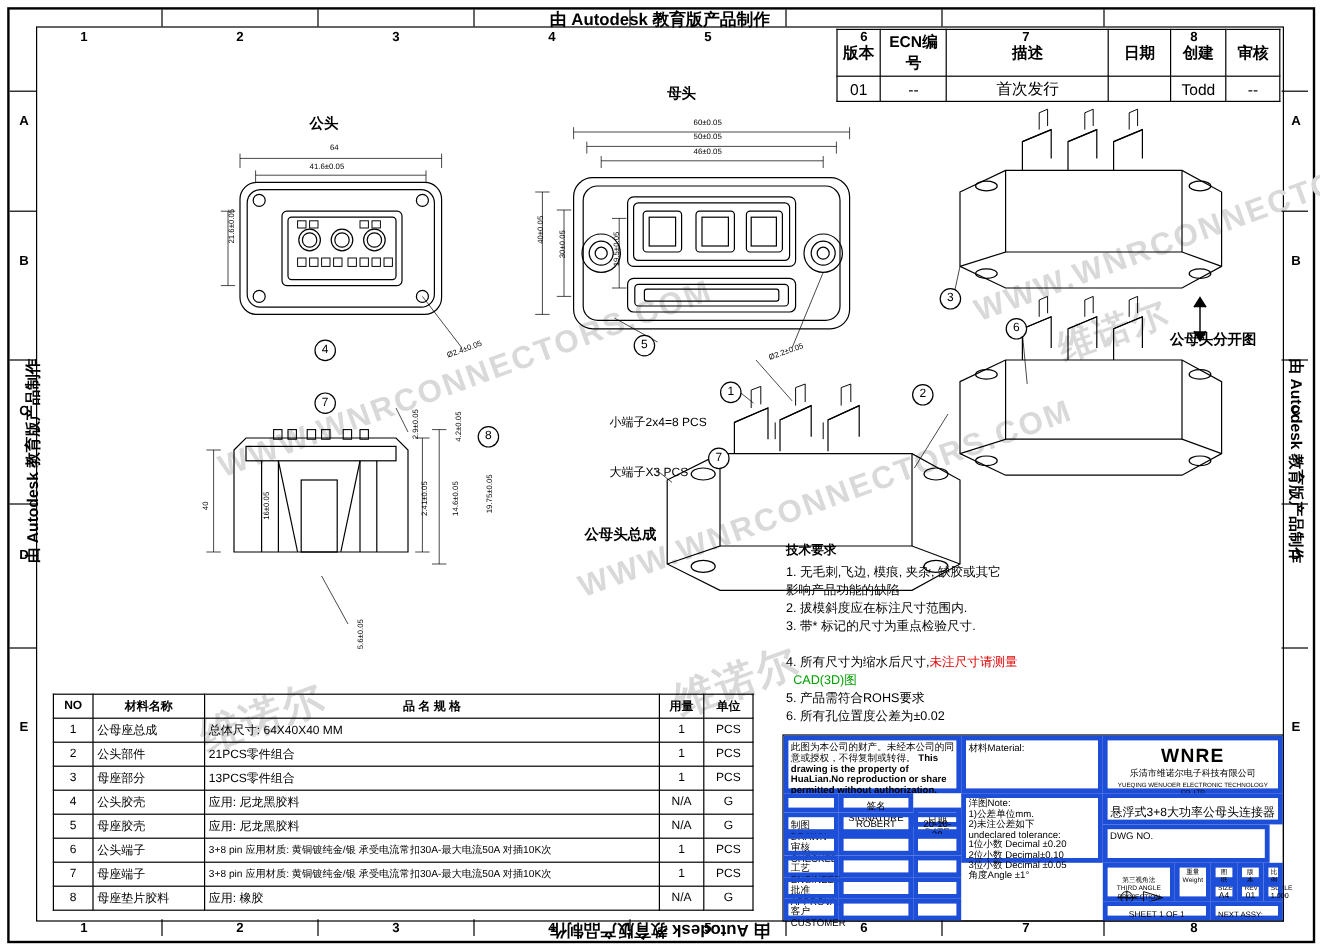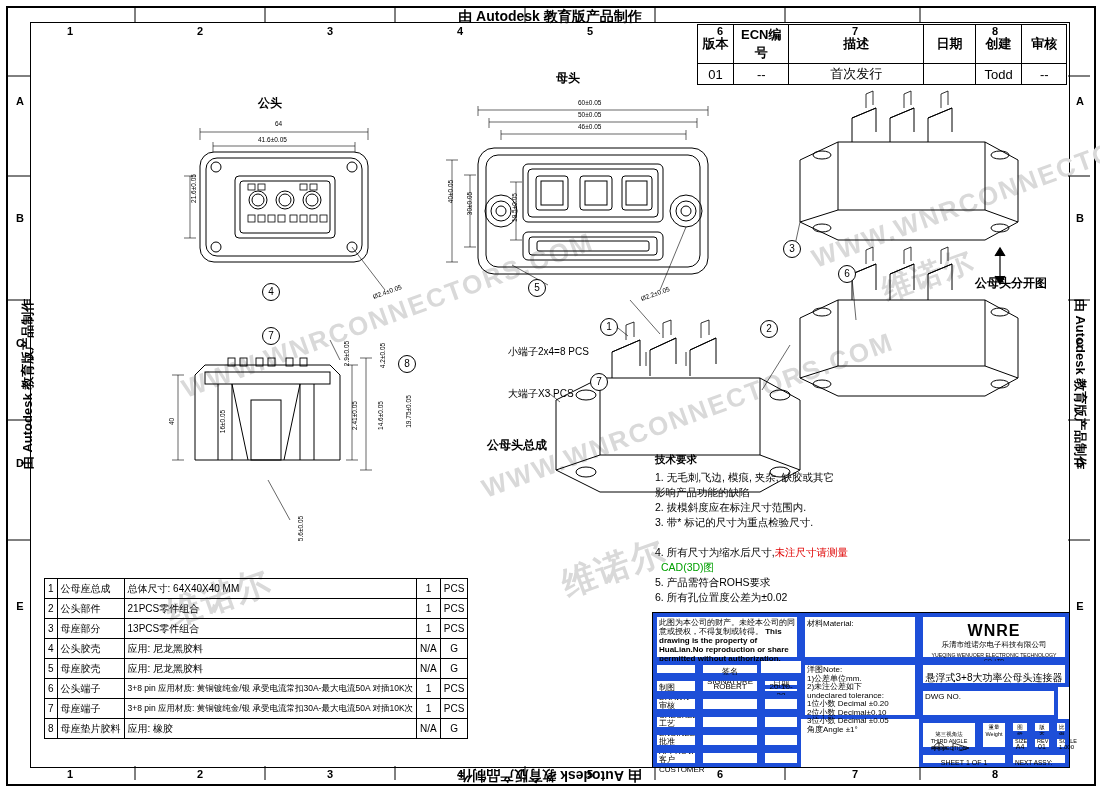--- a/index.html
+++ b/index.html
@@ -393,20 +393,27 @@
   <div class="note" style="left:655px;top:515px;text-align:center;">3. 带* 标记的尺寸为重点检验尺寸.</div>
   <div class="note" style="left:655px;top:545px;">
     <span>4. 所有尺寸为缩水后尺寸,</span><span class="red">未注尺寸请测量</span>
   </div>
   <div class="note green" style="left:661px;top:560px;">CAD(3D)图</div>
   <div class="note" style="left:655px;top:575px;">5. 产品需符合ROHS要求</div>
   <div class="note" style="left:655px;top:590px;">6. 所有孔位置度公差为±0.02</div>
 
   <table class="bom">
     <tbody>
+        <tr>
+      <th style="width:26px">NO</th>
+      <th style="width:86px">材料名称</th>
+      <th style="width:372px">品    名    规    格</th>
+      <th style="width:30px">用量</th>
+      <th style="width:34px">单位</th>
+    </tr>
     <tr>
       <td class="c">1</td>
       <td class="l">公母座总成</td>
       <td class="l">总体尺寸: 64X40X40 MM</td>
       <td class="c">1</td>
       <td class="c">PCS</td>
     </tr>
     <tr>
       <td class="c">2</td>
       <td class="l">公头部件</td>

